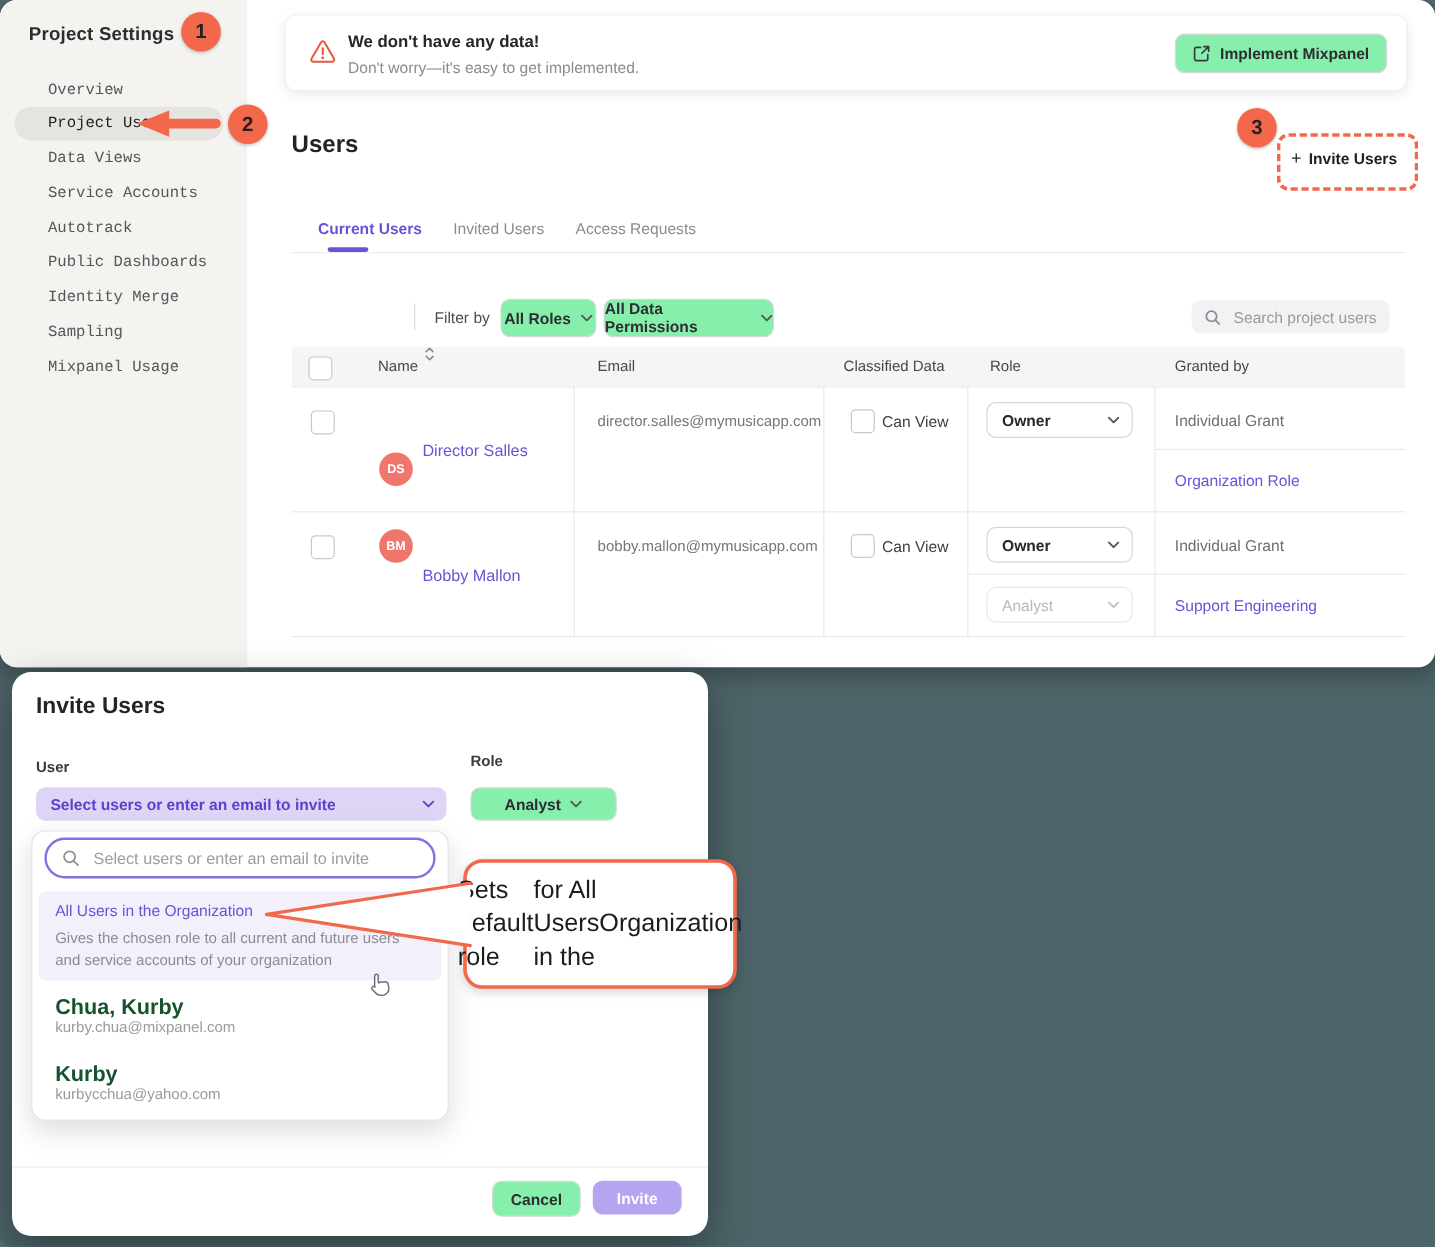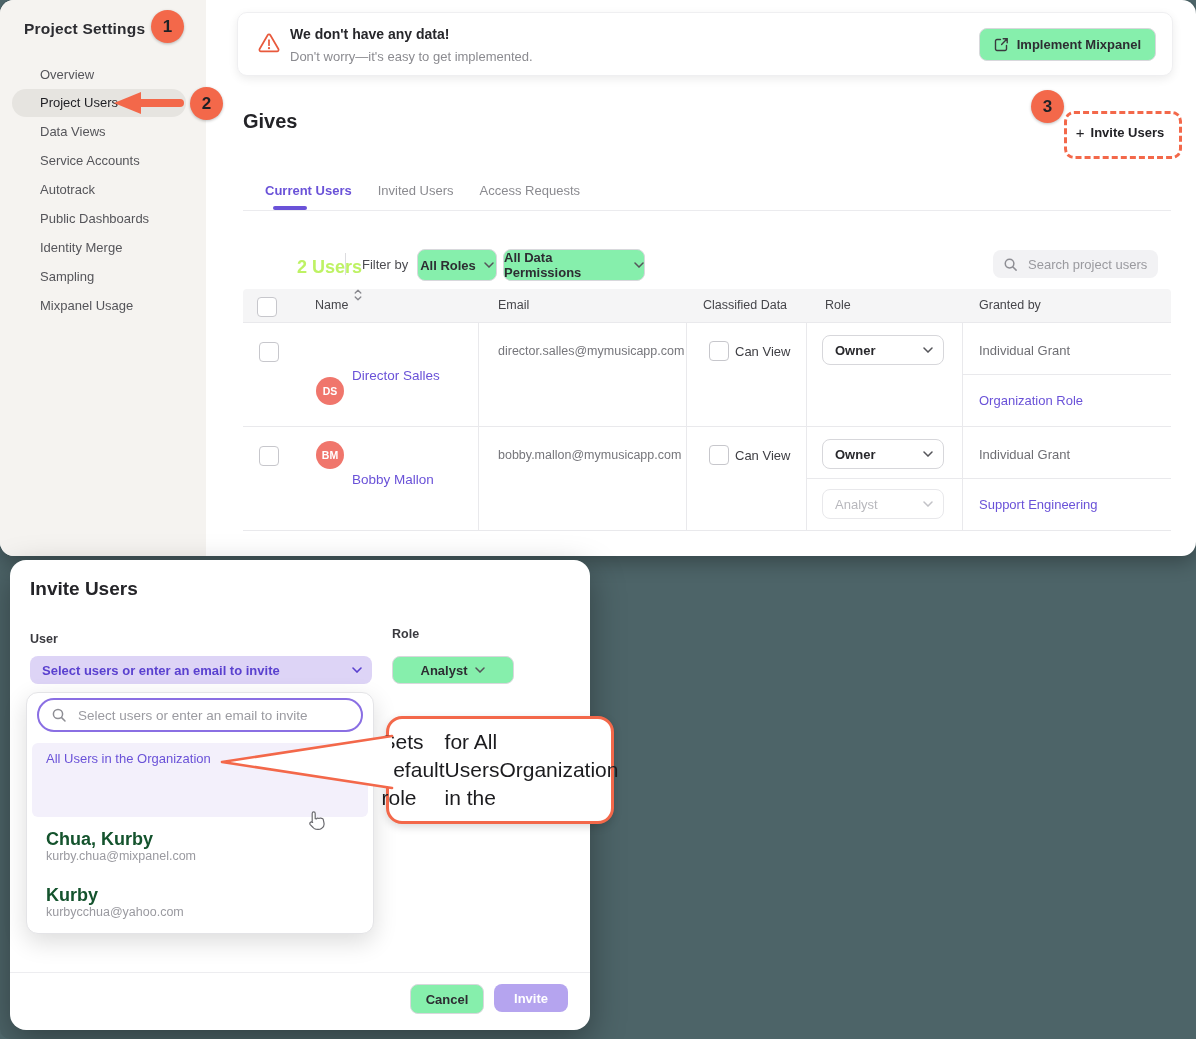--- a/index.html
+++ b/index.html
@@ -3,41 +3,41 @@
 <meta charset="utf-8">
 <style>
   html,body{margin:0;padding:0;background:#4d6468;}
   body{font-family:"Liberation Sans",sans-serif;}
   #app{position:relative;width:1196px;height:1039px;background:#4d6468;overflow:hidden;border-radius:10px;}
   .abs{position:absolute;}
   
   .card-top{left:0;top:0;width:1196px;height:556px;background:#ffffff;border-radius:14px;box-shadow:0 6px 20px rgba(0,0,0,.30);}
   .sidebar{left:0;top:0;width:206px;height:556px;background:#f5f3f0;border-radius:14px 0 0 14px;}
   .sidebar-title{left:24px;top:20px;font-size:15.5px;font-weight:bold;color:#2c2c31;letter-spacing:.2px;}
-  .nav-item{left:40px;height:18px;line-height:18px;font-size:13px;color:#55555a;cursor:pointer;}
+  .nav-item{left:40px;height:18px;line-height:18px;font-size:13px;color:#55555a;cursor:pointer;font-family:Liberation Mono, monospace;}
   .nav-item.active{color:#1e1e23;font-weight:500;}
   .active-pill{left:12px;top:89px;width:174px;height:28px;background:#e6e4e0;border-radius:14px;}
   .step-circle{width:33px;height:33px;border-radius:50%;background:#f3684a;color:#1e2126;font-size:17px;font-weight:600;display:flex;align-items:center;justify-content:center;box-shadow:0 1px 3px rgba(0,0,0,.25);z-index:6;}
   .arrow-head{width:0;height:0;border-top:11px solid transparent;border-bottom:11px solid transparent;border-right:27px solid #f3684a;}
   .arrow-shaft{background:#f3684a;border-radius:0 4px 4px 0;}
   
   .banner{left:237px;top:12px;width:934px;height:62px;background:#fff;border:1px solid #efeff1;border-radius:10px;box-shadow:0 3px 10px rgba(0,0,0,.08);}
   .banner-title{left:52px;top:13px;font-size:14px;font-weight:bold;color:#27272b;}
   .banner-sub{left:52px;top:36px;font-size:13px;color:#8b8b90;}
   .btn{display:flex;align-items:center;justify-content:center;gap:8px;background:#86efac;border:1px solid #d8d8dc;border-radius:8px;font-size:13px;font-weight:600;color:#2d2d32;cursor:pointer;}
   
   .page-title{left:243px;top:110px;font-size:20px;font-weight:bold;color:#232327;}
   .tabs{left:265px;top:183px;display:flex;gap:26px;font-size:13px;}
   .tab{color:#8b8b90;font-weight:500;cursor:pointer;}
   .tab.active{color:#6a52d8;font-weight:bold;}
   .tab-underline{left:273px;top:206px;width:34px;height:4px;background:#6a52d8;border-radius:2px;}
   .tabs-divider{left:243px;top:210px;width:928px;height:1px;background:#ebebee;}
   .invite-dashed{left:1064px;top:111px;width:112px;height:42px;border:3px dashed #f3684a;border-radius:10px;z-index:5;}
   .invite-btn{left:1072px;top:119px;width:96px;height:26px;display:flex;align-items:center;justify-content:center;gap:6px;font-size:13px;font-weight:600;color:#222226;cursor:pointer;z-index:6;background:transparent;}
-  .count-label{left:297px;top:257px;font-size:18px;font-weight:700;color:#bef264;}
+  .count-label{left:297px;top:257px;font-size:18px;font-weight:700;color:#ffffff;}
   .v-div{width:1px;background:#dcdcdf;}
   .filter-label{left:362px;top:257px;font-size:13px;color:#4c4c51;}
   .search-box{display:flex;align-items:center;gap:8px;background:#f2f2f4;border-radius:8px;padding:0 10px;}
   .search-box input{border:none;background:transparent;outline:none;font-size:13px;color:#3a3a3e;font-family:"Liberation Sans",sans-serif;width:120px;}
   .search-box input::placeholder{color:#9a9a9f;}
   
   .table{left:243px;top:289px;width:928px;height:241px;}
   .thead{position:absolute;left:0;top:0;width:928px;height:33px;background:#f5f5f6;border-radius:4px 4px 0 0;}
   .th{position:absolute;top:0;height:33px;line-height:33px;font-size:12.5px;color:#46464b;}
   .row-border{position:absolute;left:0;width:928px;height:1px;background:#e9e9ec;}
@@ -114,21 +114,21 @@
       <span style="display:flex;">
         <svg width="15" height="15" viewBox="0 0 15 15">
             <path d="M12.5 8.5 v3.5 a1.5 1.5 0 0 1 -1.5 1.5 H3 a1.5 1.5 0 0 1 -1.5 -1.5 V4 A1.5 1.5 0 0 1 3 2.5 h3.5" fill="none" stroke="#3a3a3e" stroke-width="1.4" stroke-linecap="round"></path>
             <path d="M9.2 1.8 h4 v4 M12.9 2.1 L7.6 7.4" fill="none" stroke="#3a3a3e" stroke-width="1.4" stroke-linecap="round"></path>
           </svg>
       </span>
       <span>Implement Mixpanel</span>
     </div>
   </div>
 
-  <div class="abs page-title">Gives</div>
+  <div class="abs page-title">Users</div>
   <div class="abs step-circle" style="left:1031px;top:90px;">3</div>
   <div class="abs invite-dashed"></div>
   <div class="abs invite-btn">
     <span style="font-size:15px;font-weight:400;">+</span>
     <span>Invite Users</span>
   </div>
 
   <div class="abs tabs">
     <span class="tab active">Current Users</span>
     <span class="tab">Invited Users</span>
@@ -268,20 +268,21 @@
       <span style="display:flex;">
           <svg width="16" height="16" viewBox="0 0 16 16">
             <circle cx="7" cy="7" r="4.6" fill="none" stroke="#8e8e94" stroke-width="1.5"></circle>
             <line x1="10.6" y1="10.6" x2="14" y2="14" stroke="#8e8e94" stroke-width="1.5" stroke-linecap="round"></line>
           </svg>
         </span>
       <input placeholder="Select users or enter an email to invite" style="">
     </div>
     <div class="dd-opt-hl"></div>
     <div class="dd-opt-name" style="left:19px;top:58px;">All Users in the Organization</div>
+    <div class="dd-opt-desc" style="left:19px;top:80px;">Gives the chosen role to all current and future users and service accounts of your organization</div>
     <div class="dd-user-name" style="left:19px;top:136px;">Chua, Kurby</div>
     <div class="dd-user-email" style="left:19px;top:156px;">kurby.chua@mixpanel.com</div>
     <div class="dd-user-name" style="left:19px;top:192px;">Kurby</div>
     <div class="dd-user-email" style="left:19px;top:212px;">kurbycchua@yahoo.com</div>
   </div>
 
   <div class="abs modal-divider"></div>
   <div class="abs btn cancel-btn">
       <span>Cancel</span>
     </div>

